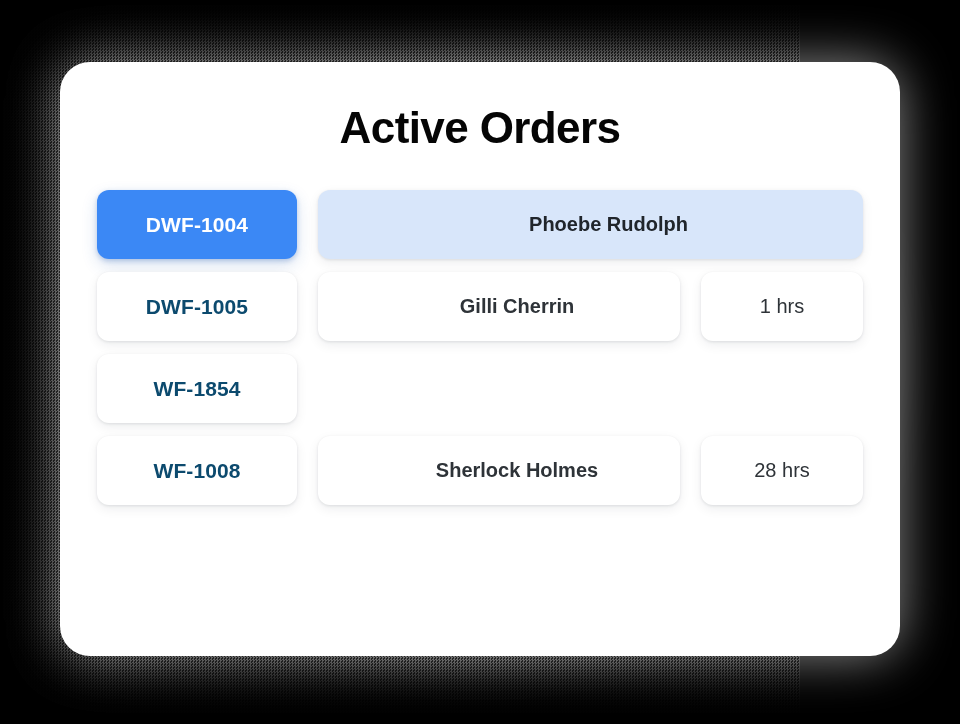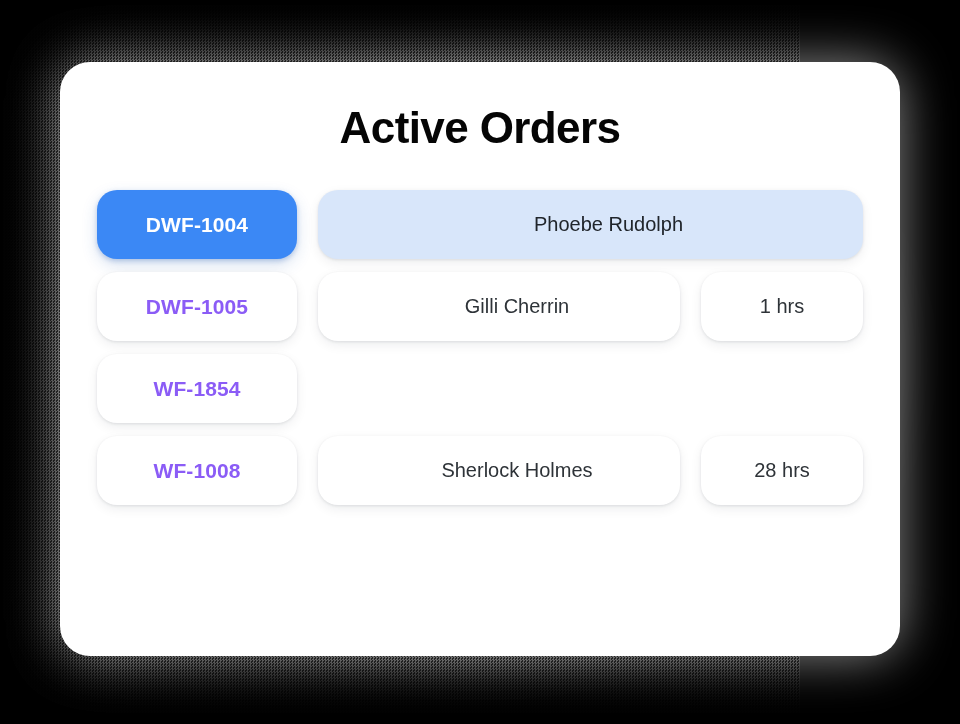--- a/index.html
+++ b/index.html
@@ -98,42 +98,42 @@
 
   .order-row {
     display: flex;
     align-items: center;
     gap: 21px;
     height: 69px;
   }
 
   .cell {
     height: 69px;
-    border-radius: 20px;
+    border-radius: 12px;
     background: #ffffff;
     box-shadow: 0 1px 3px rgba(16, 24, 40, 0.10),
                 0 4px 12px rgba(16, 24, 40, 0.07);
     display: flex;
     align-items: center;
     justify-content: center;
     box-sizing: border-box;
   }
 
   .cell-id {
     width: 200px;
     flex: 0 0 200px;
     font-size: 21px;
     font-weight: 700;
     letter-spacing: 0.1px;
-    color: #8b5cf6;
+    color: #0c4a6e;
   }
   .cell-name {
     flex: 1 1 auto;
     font-size: 20px;
-    font-weight: 400;
+    font-weight: 700;
     color: #2e3338;
     padding-left: 36px;
   }
   .cell-time {
     width: 162px;
     flex: 0 0 162px;
     font-size: 20px;
     font-weight: 400;
     color: #2e3338;
   }

